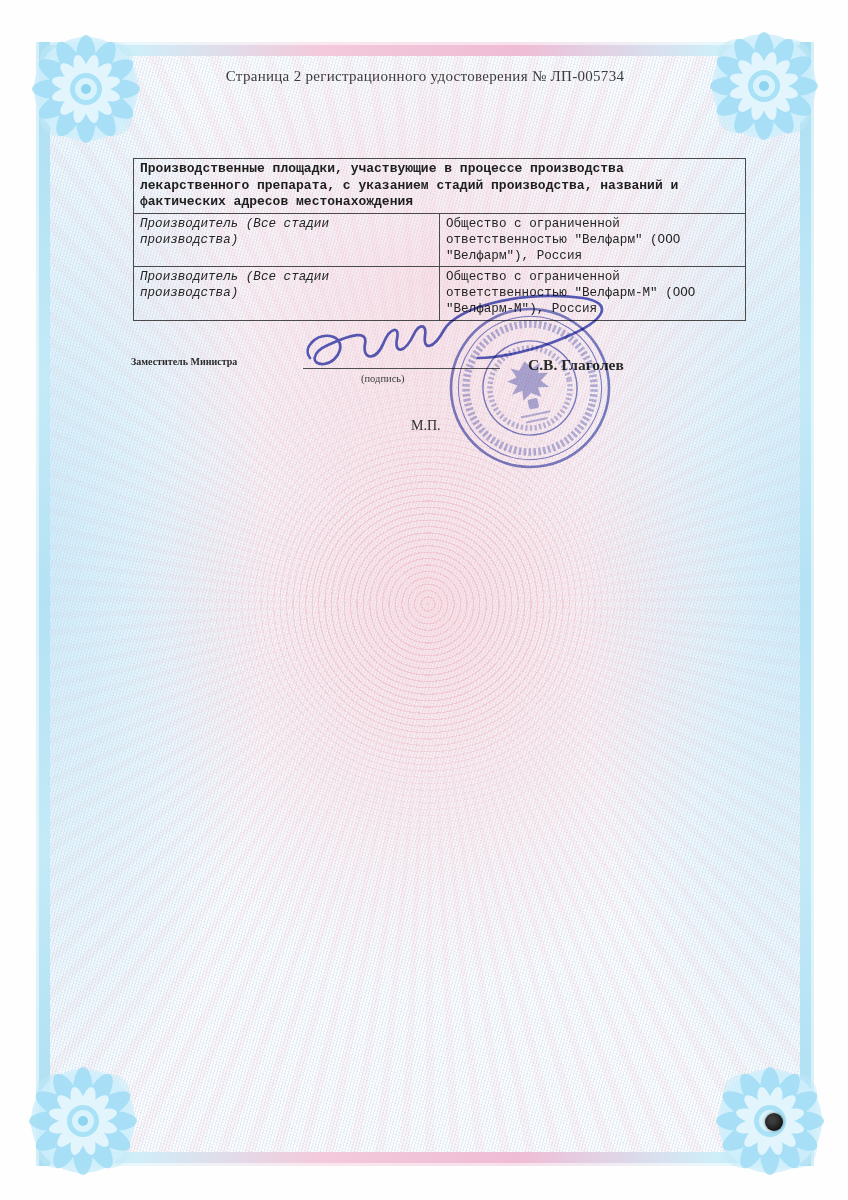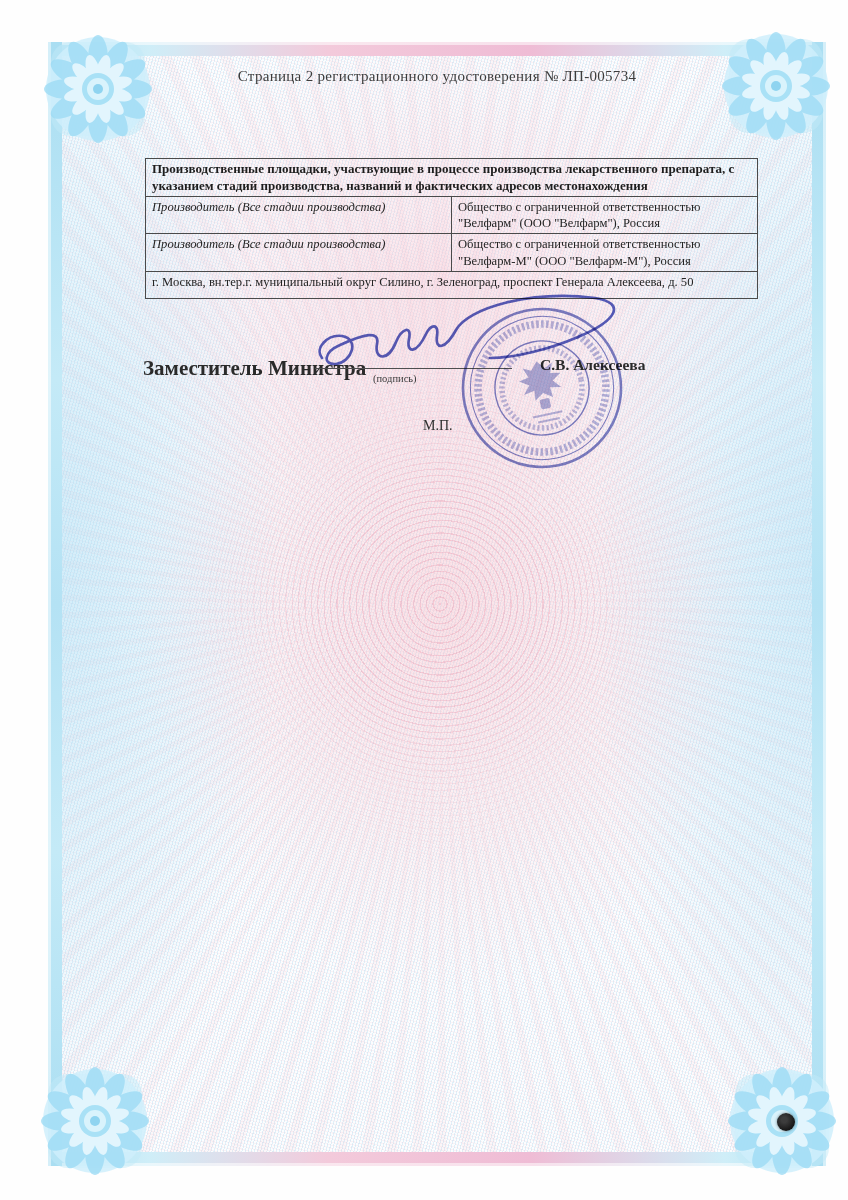--- a/index.html
+++ b/index.html
@@ -13,21 +13,20 @@
     position:absolute;left:36px;top:42px;width:778px;height:1124px;
     background:
       radial-gradient(ellipse 430px 540px at 51% 50%, rgba(248,196,206,.48), rgba(248,196,206,0) 72%),
       radial-gradient(ellipse 480px 330px at 50% 21%, rgba(247,198,211,.42), rgba(247,198,211,0) 72%),
       radial-gradient(ellipse 300px 760px at 0% 46%, rgba(172,222,245,.55), rgba(172,222,245,0) 78%),
       radial-gradient(ellipse 300px 760px at 100% 46%, rgba(172,222,245,.55), rgba(172,222,245,0) 78%),
       repeating-conic-gradient(from 0deg at 50.5% 50%, rgba(244,186,198,.10) 0deg 1deg, rgba(255,255,255,0) 1deg 2.6deg),
       repeating-linear-gradient(105deg, rgba(125,195,232,.22) 0 1px, rgba(255,255,255,0) 1px 3px),
       repeating-linear-gradient(15deg, rgba(238,168,188,.13) 0 1px, rgba(255,255,255,0) 1px 3px),
       #fcfdfe;
-    margin-left: 12px;
   }
   .rings{
     position:absolute;left:122px;top:292px;width:540px;height:540px;border-radius:50%;
     background:repeating-radial-gradient(circle, rgba(231,132,160,.26) 0 1.2px, rgba(255,255,255,0) 1.2px 6.4px);
     -webkit-mask-image:radial-gradient(circle, #000 28%, rgba(0,0,0,.35) 48%, transparent 70%);
     mask-image:radial-gradient(circle, #000 28%, rgba(0,0,0,.35) 48%, transparent 70%);
     pointer-events:none;
   }
   .band{position:absolute;}
   .band-top,.band-bottom{
@@ -50,27 +49,28 @@
     font-size:15px;letter-spacing:.3px;color:#3c3c3c;
   }
   table.prod{
     position:absolute;left:97px;top:116px;width:613px;
     border-collapse:collapse;table-layout:fixed;
     font-size:12.6px;line-height:1.28;color:#242424;
   }
   table.prod td{
     border:1px solid #4a4a4a;padding:2px 6px 2px 6px;vertical-align:top;
     background:transparent;
+    font-family:Liberation Mono, monospace;
   }
   td.thdr{font-weight:bold;font-size:13px;color:#1e1e1e;height:30px;}
   td.role{font-style:italic;height:30px;}
   td.role2{height:33px;}
   td.addr{height:22px;}
   .col-left{width:258px;}
-  .sig-label{position:absolute;left:95px;top:314px;font-weight:bold;font-size:21px;color:#2a2a2a;}
+  .sig-label{position:absolute;left:95px;top:314px;font-weight:bold;font-size:10px;color:#2a2a2a;}
   .sig-name{position:absolute;left:492px;top:314px;font-weight:bold;font-size:15.5px;color:#2a2a2a;}
   .sig-line{position:absolute;left:267px;top:326px;width:197px;border-bottom:1.2px solid #4e4e4e;}
   .sig-caption{position:absolute;left:325px;top:331px;width:140px;text-align:left;font-size:10.5px;color:#3a3a3a;}
   .seal-label{position:absolute;left:375px;top:376px;font-size:14px;color:#2e2e2e;}
   .stamp{
     position:absolute;left:409px;top:261px;width:170px;height:170px;
     opacity:.72;mix-blend-mode:multiply;transform:rotate(-12deg);
     pointer-events:none;
   }
   .signature-svg{
@@ -156,30 +156,27 @@
       <td class="thdr" colspan="2">Производственные площадки, участвующие в процессе производства лекарственного препарата, с указанием стадий производства, названий и фактических адресов местонахождения</td>
     </tr>
     <tr>
       <td class="role col-left">Производитель (Все стадии производства)</td>
       <td>Общество с ограниченной ответственностью "Велфарм" (ООО "Велфарм"), Россия</td>
     </tr>
     <tr>
       <td class="role role2 col-left">Производитель (Все стадии производства)</td>
       <td>Общество с ограниченной ответственностью "Велфарм-М" (ООО "Велфарм-М"), Россия</td>
     </tr>
-    <tr>
-      <td class="addr" colspan="2">г. Москва, вн.тер.г. муниципальный округ Силино, г. Зеленоград, проспект Генерала Алексеева, д. 50</td>
-    </tr>
   </tbody>
     </table>
 
   <div class="sig-label">Заместитель Министра</div>
   <div class="sig-line"></div>
   <div class="sig-caption">(подпись)</div>
-  <div class="sig-name">С.В. Алексеева</div>
+  <div class="sig-name">С.В. Глаголев</div>
   <div class="seal-label">М.П.</div>
 
   <svg class="stamp" viewBox="0 0 170 170">
     <g fill="none" stroke="#4a54b4">
       <circle cx="85" cy="85" r="79" stroke-width="2.6"></circle>
       <circle cx="85" cy="85" r="71.5" stroke-width="1"></circle>
       <circle cx="85" cy="85" r="64" stroke-width="7.5" stroke-dasharray="2.6 2.3" opacity=".55"></circle>
       <circle cx="85" cy="85" r="47" stroke-width="1.4"></circle>
       <circle cx="85" cy="85" r="40" stroke-width="5.5" stroke-dasharray="2.2 2.4" opacity=".5"></circle>
     </g>

